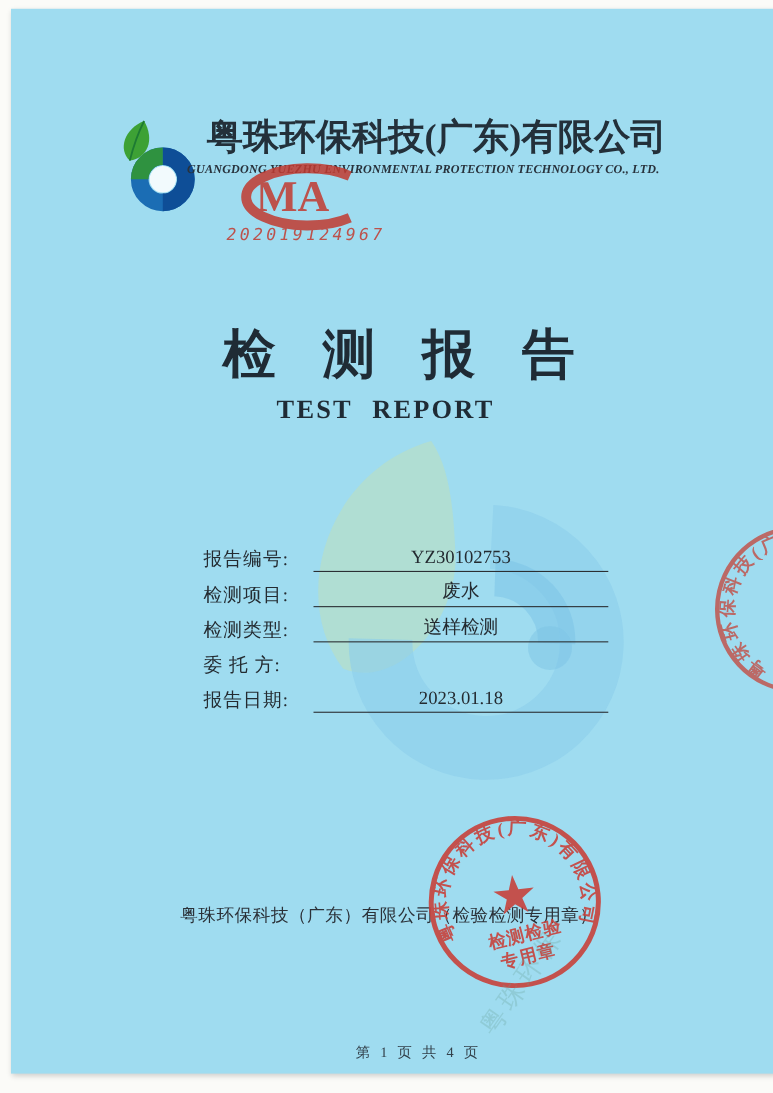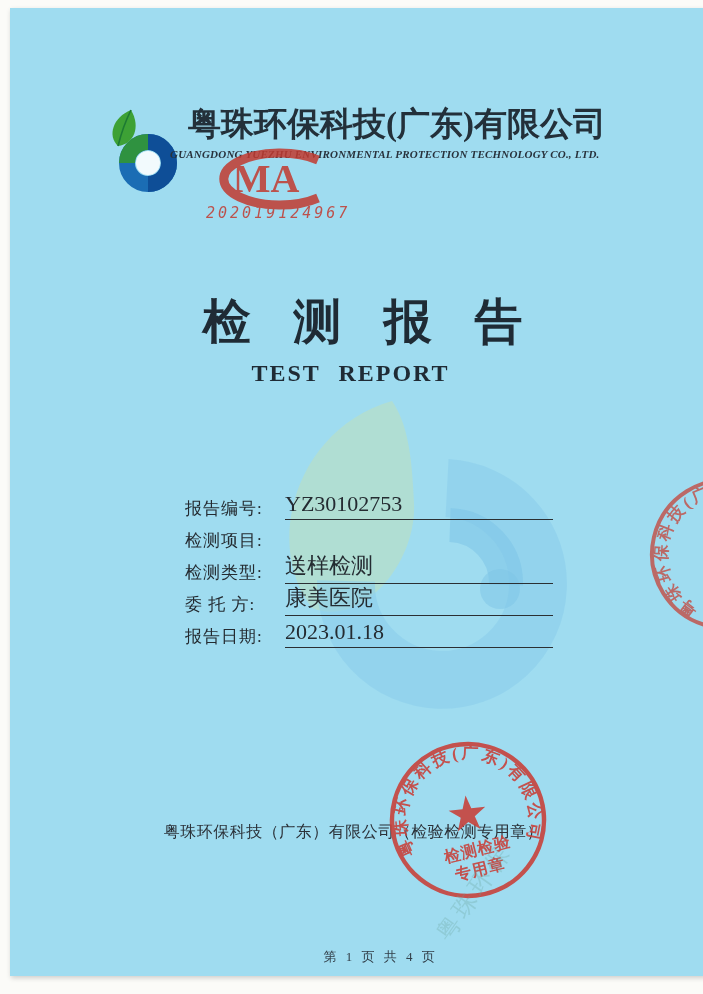--- a/index.html
+++ b/index.html
@@ -52,21 +52,21 @@
     font-size:24px;color:rgba(105,160,150,.28);
     transform:rotate(-55deg);letter-spacing:4px;pointer-events:none;white-space:nowrap;
   }
   
   .fields{position:absolute;left:175px;top:486px;width:368px;}
   .field-row{display:flex;align-items:flex-end;height:26px;margin-bottom:6px;}
   .field-label{
     flex:0 0 100px;font-size:17px;color:#242b31;letter-spacing:1px;white-space:nowrap;
   }
   .field-value{
-    flex:1;font-size:22px;color:#242b31;
+    flex:1;text-align:center;font-size:17px;color:#242b31;
     border-bottom:1.5px solid #2b2f33;padding-bottom:2px;white-space:nowrap;
   }
   
   .company-line{
     position:absolute;left:3px;top:814px;width:681px;text-align:center;
     font-size:16px;color:#2b3138;letter-spacing:.5px;white-space:nowrap;
   }
   .seal-main{position:absolute;left:368px;top:722px;width:180px;height:180px;opacity:.9;}
   .seal-side{position:absolute;left:628px;top:458px;width:176px;height:176px;opacity:.85;}
   .page-footer{
@@ -113,28 +113,28 @@
   <div class="title-cn">检 测 报 告</div>
   <div class="title-en">TEST REPORT</div>
 
   <div class="fields">
     <div class="field-row">
       <span class="field-label">报告编号:</span>
       <span class="field-value">YZ30102753</span>
     </div>
     <div class="field-row">
       <span class="field-label">检测项目:</span>
+      <span class="field-value">废水</span>
     </div>
     <div class="field-row">
       <span class="field-label">检测类型:</span>
       <span class="field-value">送样检测</span>
     </div>
     <div class="field-row">
       <span class="field-label">委 托 方:</span>
-      <span class="field-value">康美医院</span>
     </div>
     <div class="field-row">
       <span class="field-label">报告日期:</span>
       <span class="field-value">2023.01.18</span>
     </div>
   </div>
 
   <div class="company-line">粤珠环保科技（广东）有限公司（检验检测专用章）</div>
 
   <svg class="seal-main" viewBox="0 0 180 180">

